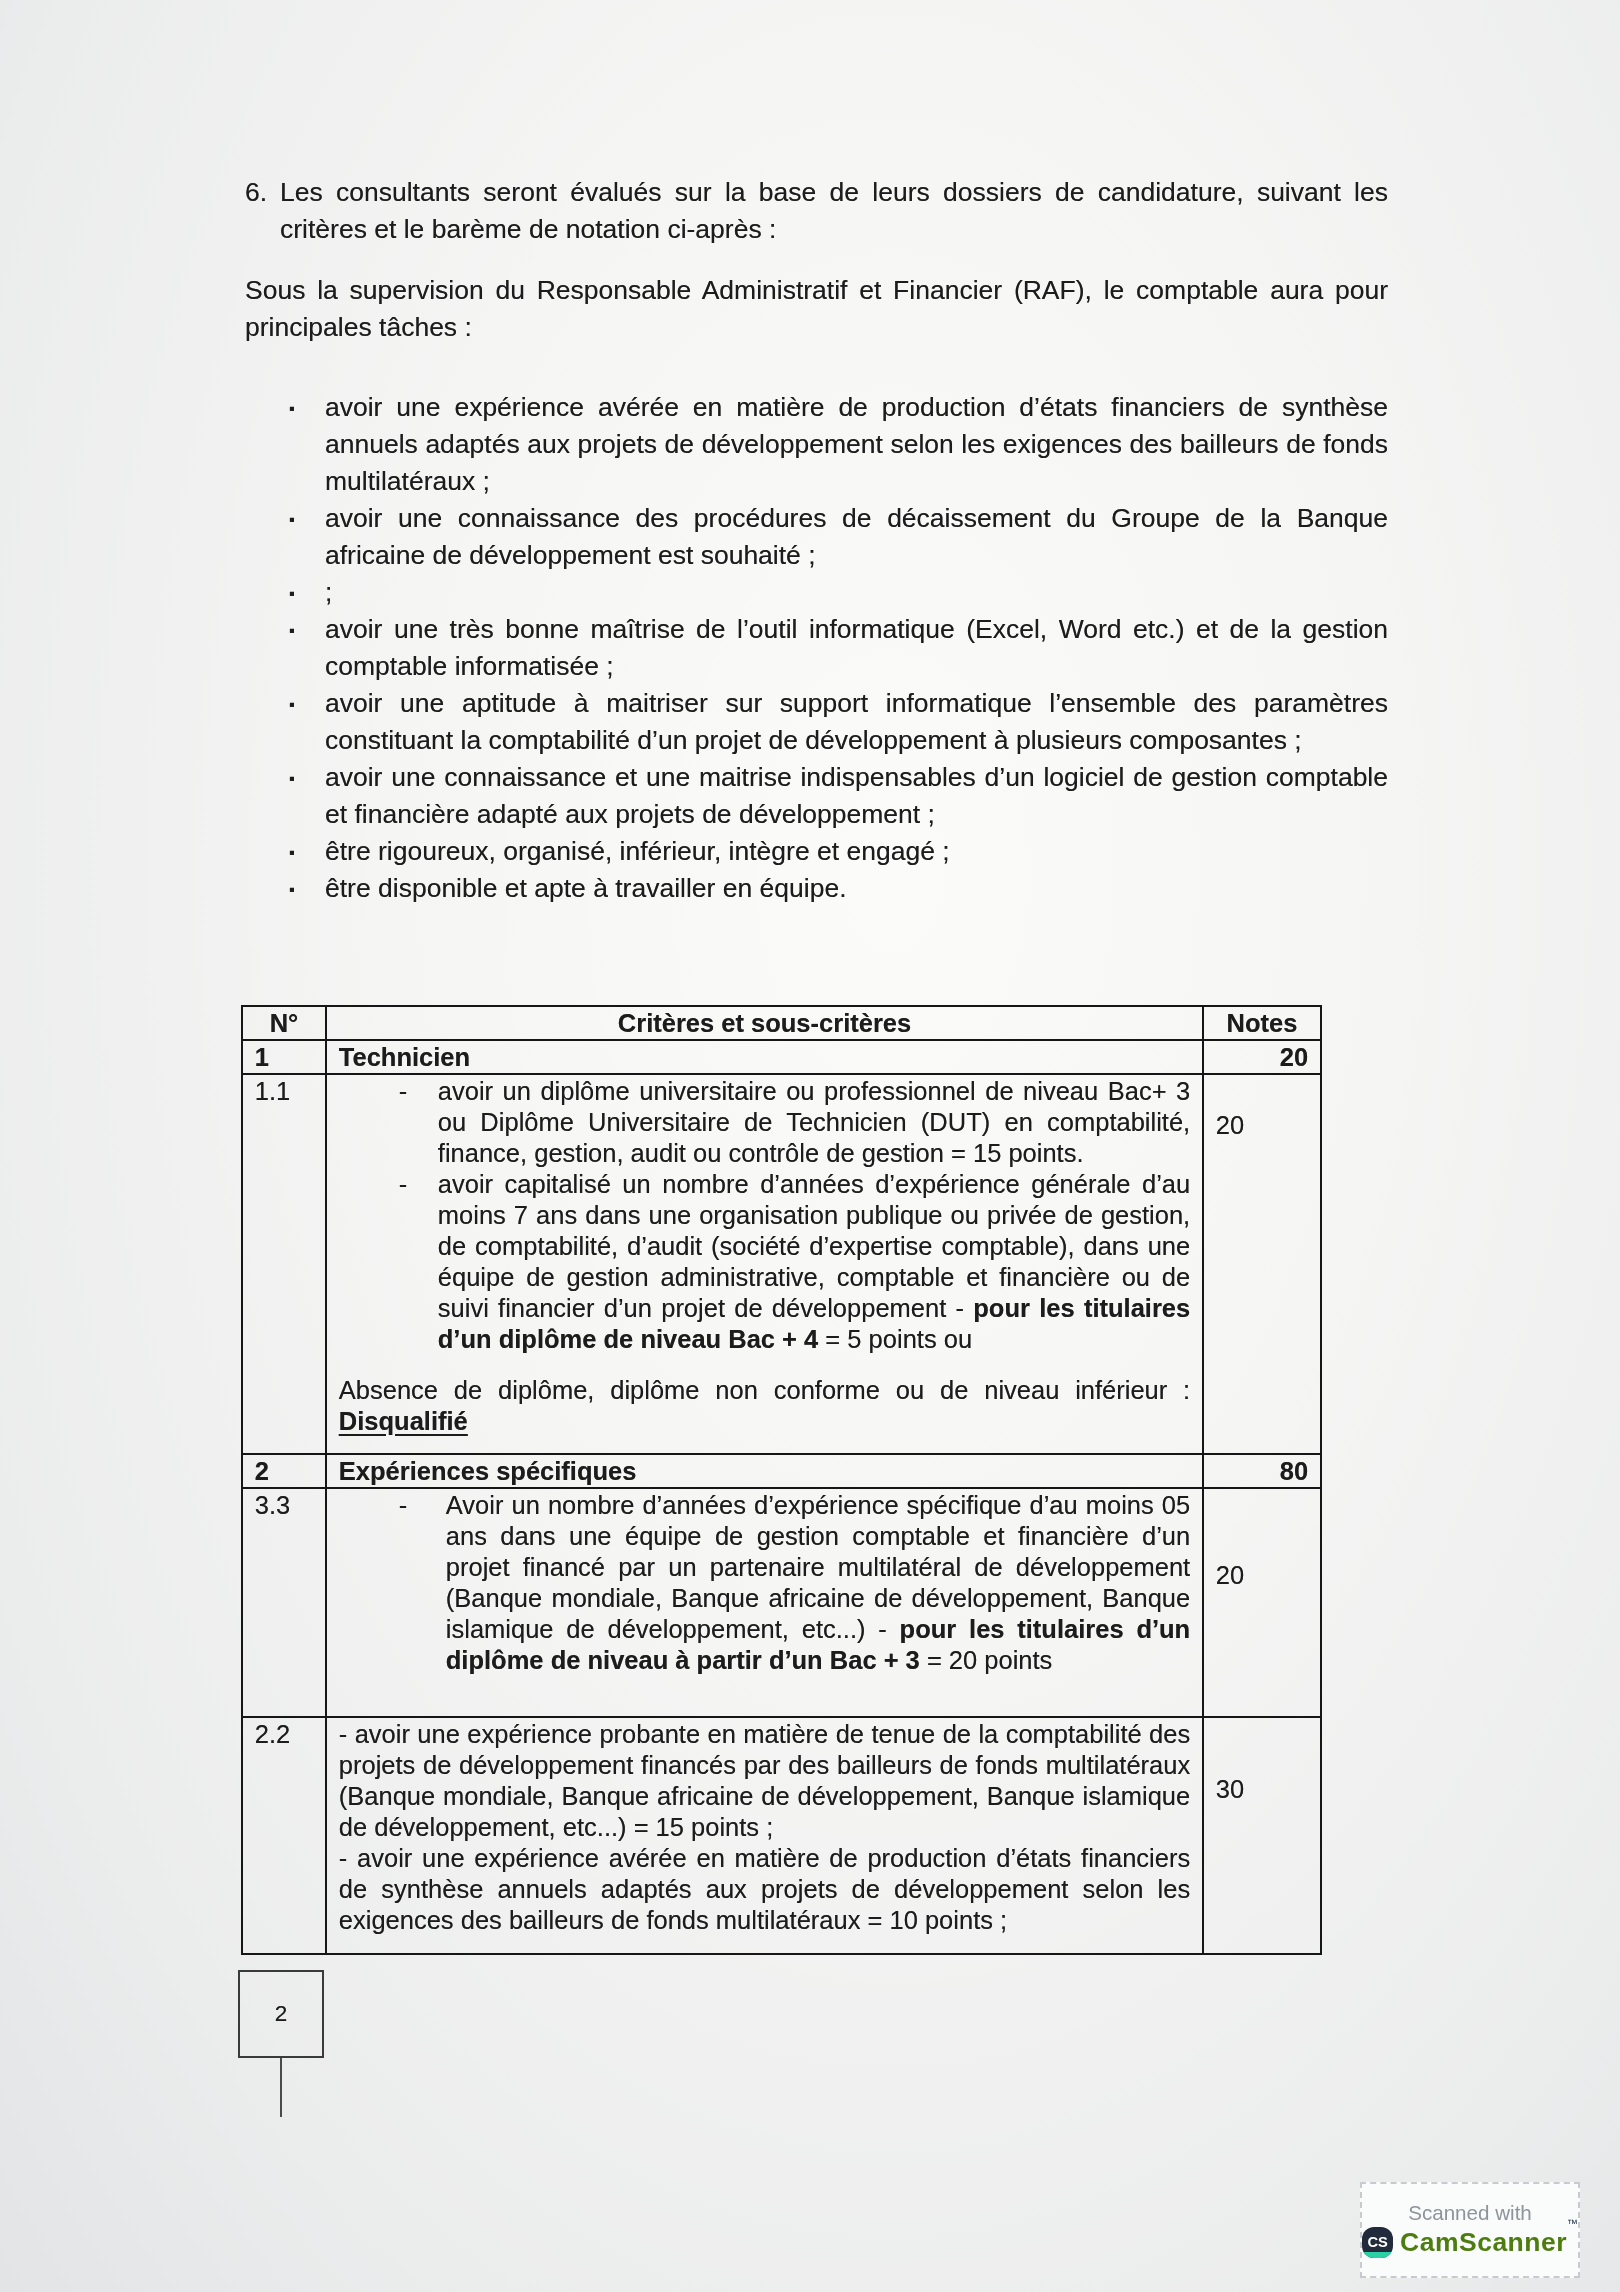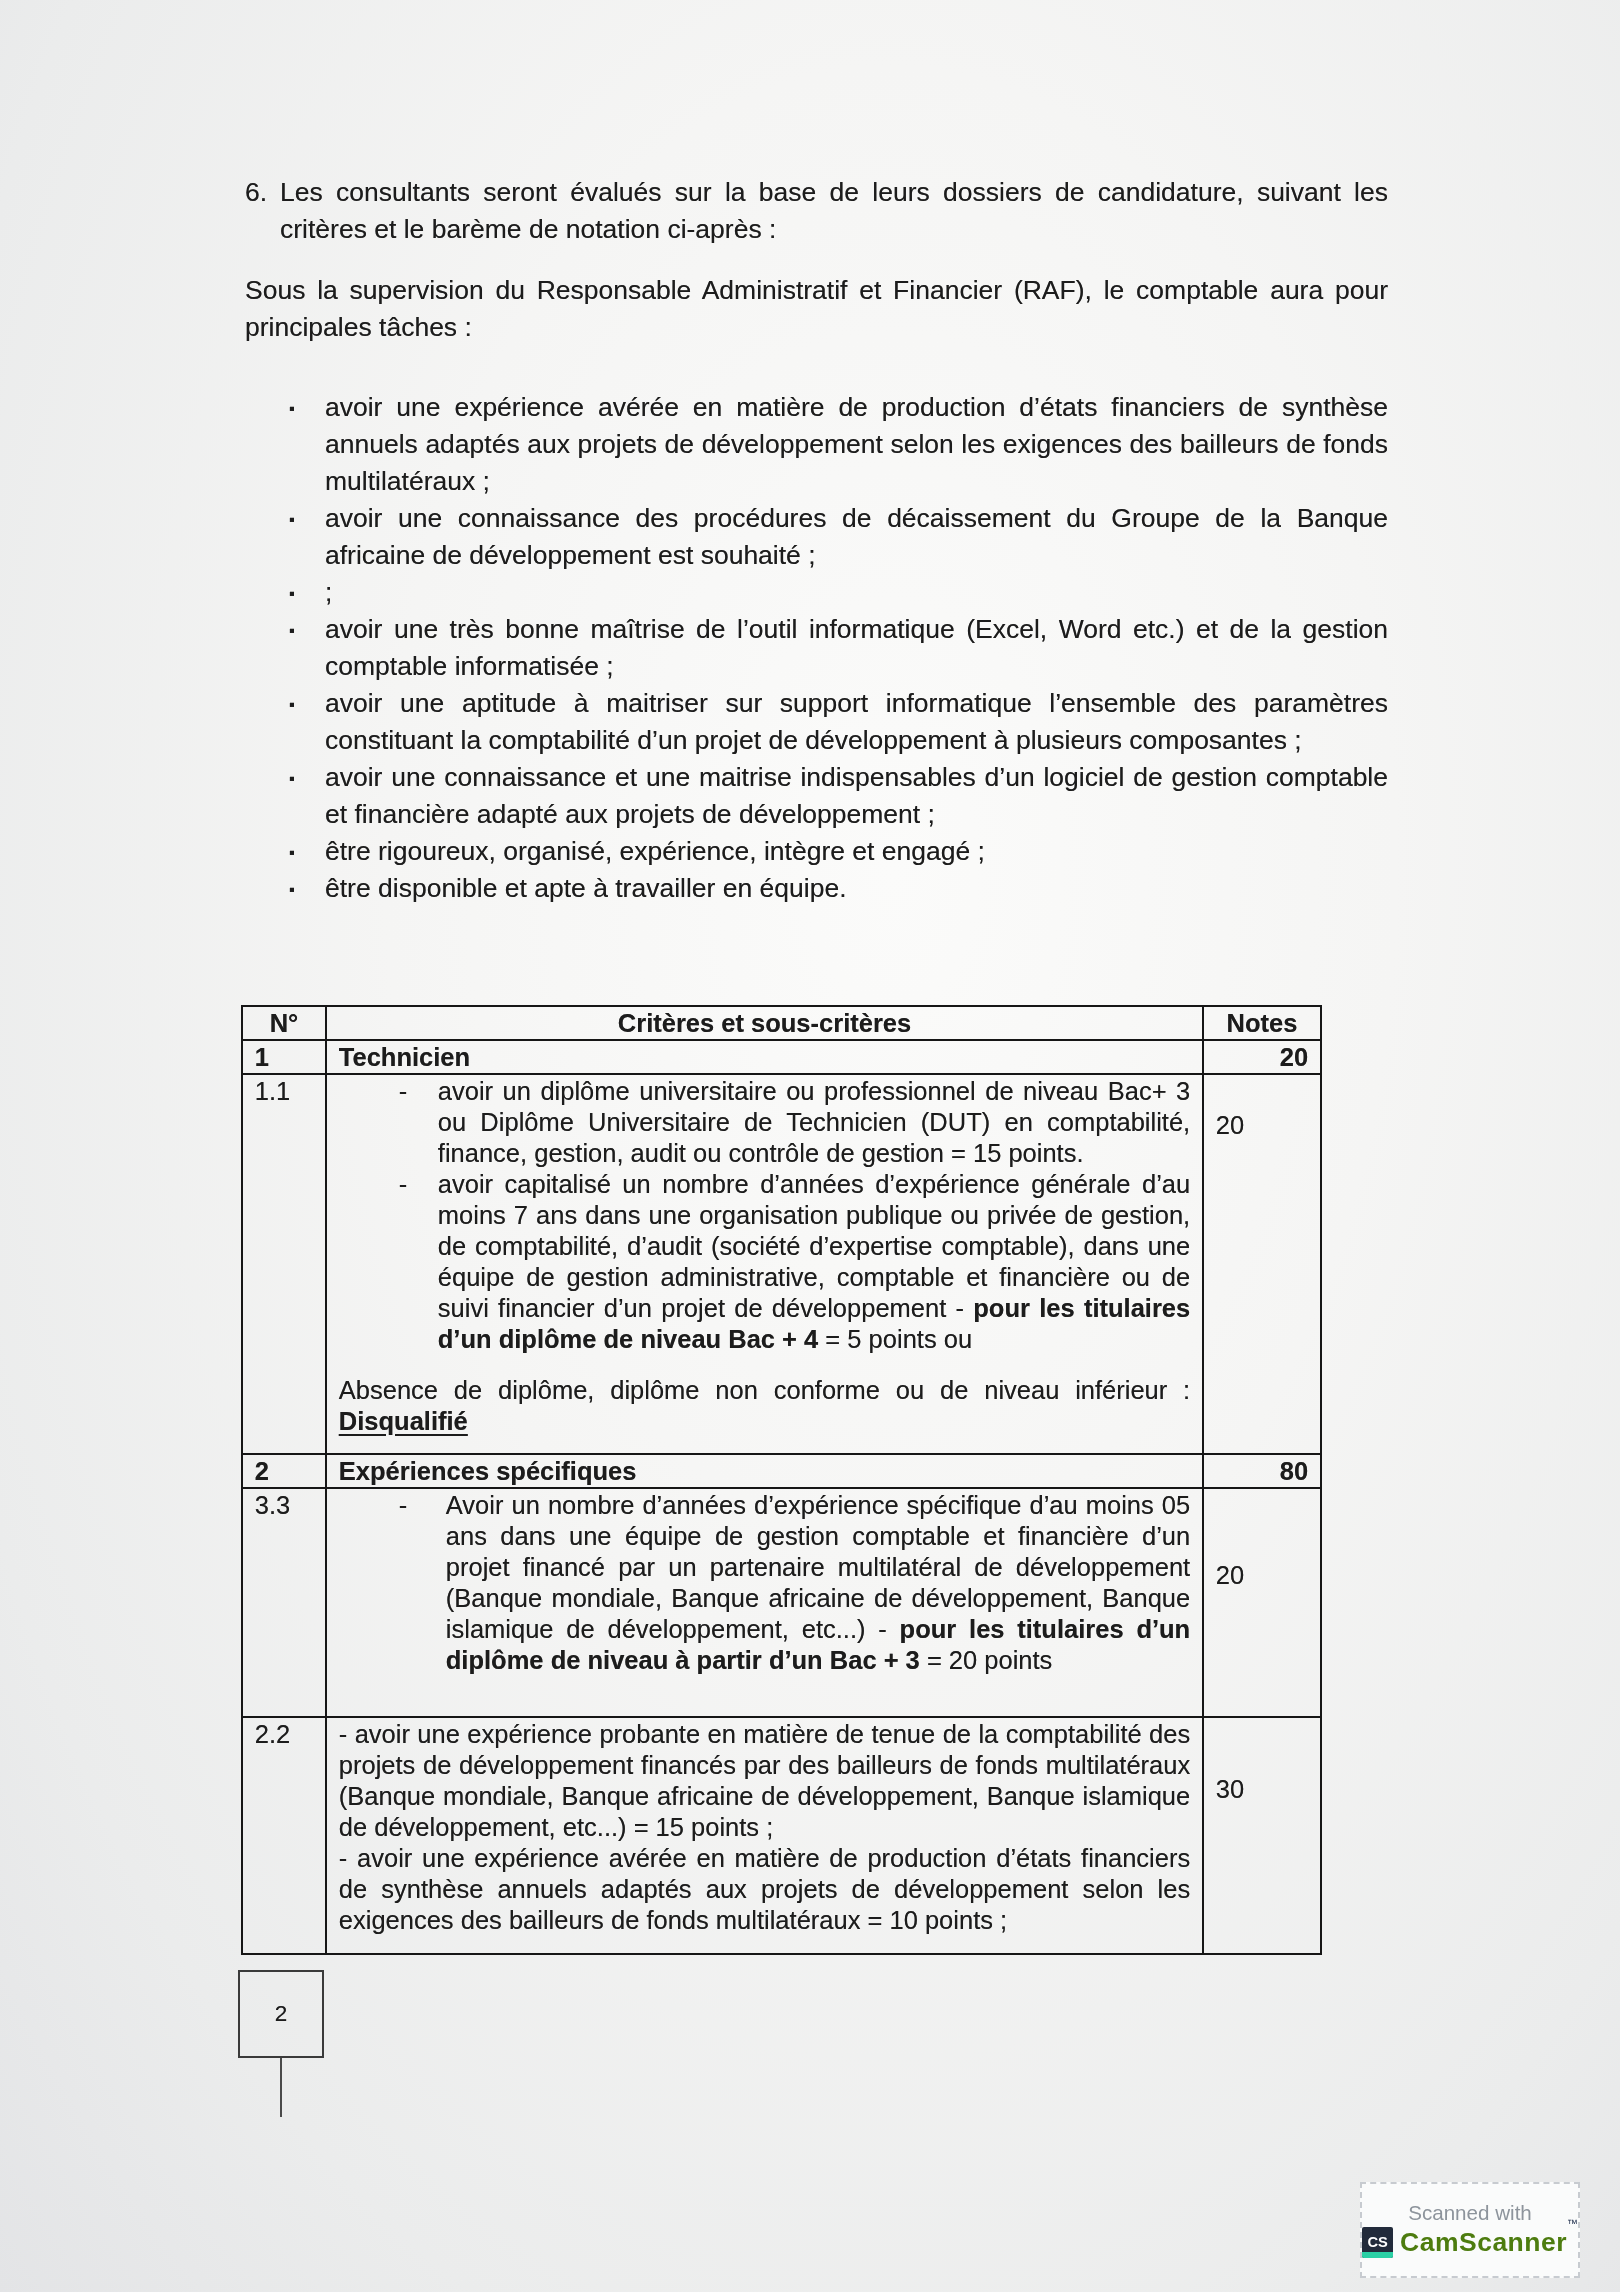--- a/index.html
+++ b/index.html
@@ -74,21 +74,21 @@
   
   .cs-badge {
     left:1360px; top:2182px; width:220px; height:96px;
     border:2px dashed #c7cbd0; background:#fafbfb;
     display:flex; flex-direction:column; align-items:center; justify-content:center;
     gap:2.9px; text-shadow:none;
   }
   .cs-scanned { color:#8d949c; font-size:20.6px; line-height:21.6px; }
   .cs-row { display:flex; align-items:center; gap:6.9px; }
   .cs-icon {
-    width:31px; height:31px; border-radius:2px; background:#222b3b;
+    width:31px; height:31px; border-radius:12px; background:#222b3b;
     position:relative; display:flex; align-items:center; justify-content:center;
     color:#ffffff; font-weight:bold; font-size:14.7px; overflow:hidden;
   }
   .cs-icon .teal { position:absolute; left:0; right:0; bottom:0; height:5.9px; background:#2bd0a5; }
   .cs-brand { color:#4d7c0f; font-weight:bold; font-size:26.5px; letter-spacing:0.5px; }
   .cs-tm { color:#1c2b4a; font-size:10.8px; vertical-align:top; position:relative; top:-9.8px; }
 </style>
 </head>
 <body>
 
@@ -101,21 +101,21 @@
 
   <div class="abs intro body-text">Sous la supervision du Responsable Administratif et Financier (RAF), le comptable aura pour principales tâches :</div>
 
   <ul class="abs bullets">
     <li><span class="marker">▪</span><span>avoir une expérience avérée en matière de production d’états financiers de synthèse annuels adaptés aux projets de développement selon les exigences des bailleurs de fonds multilatéraux ;</span></li>
     <li><span class="marker">▪</span><span>avoir une connaissance des procédures de décaissement du Groupe de la Banque africaine de développement est souhaité ;</span></li>
     <li><span class="marker">▪</span><span>;</span></li>
     <li><span class="marker">▪</span><span>avoir une très bonne maîtrise de l’outil informatique (Excel, Word etc.) et de la gestion comptable informatisée ;</span></li>
     <li><span class="marker">▪</span><span>avoir une aptitude à maitriser sur support informatique l’ensemble des paramètres constituant la comptabilité d’un projet de développement à plusieurs composantes ;</span></li>
     <li><span class="marker">▪</span><span>avoir une connaissance et une maitrise indispensables d’un logiciel de gestion comptable et financière adapté aux projets de développement ;</span></li>
-    <li><span class="marker">▪</span><span>être rigoureux, organisé, expérience, intègre et engagé ;</span></li>
+    <li><span class="marker">▪</span><span>être rigoureux, organisé, inférieur, intègre et engagé ;</span></li>
     <li><span class="marker">▪</span><span>être disponible  et apte à travailler en équipe.</span></li>
   </ul>
 
   <table class="criteria">
     <colgroup>
         <col class="c1">
         <col class="c2">
         <col class="c3">
       </colgroup>
     <tbody>

